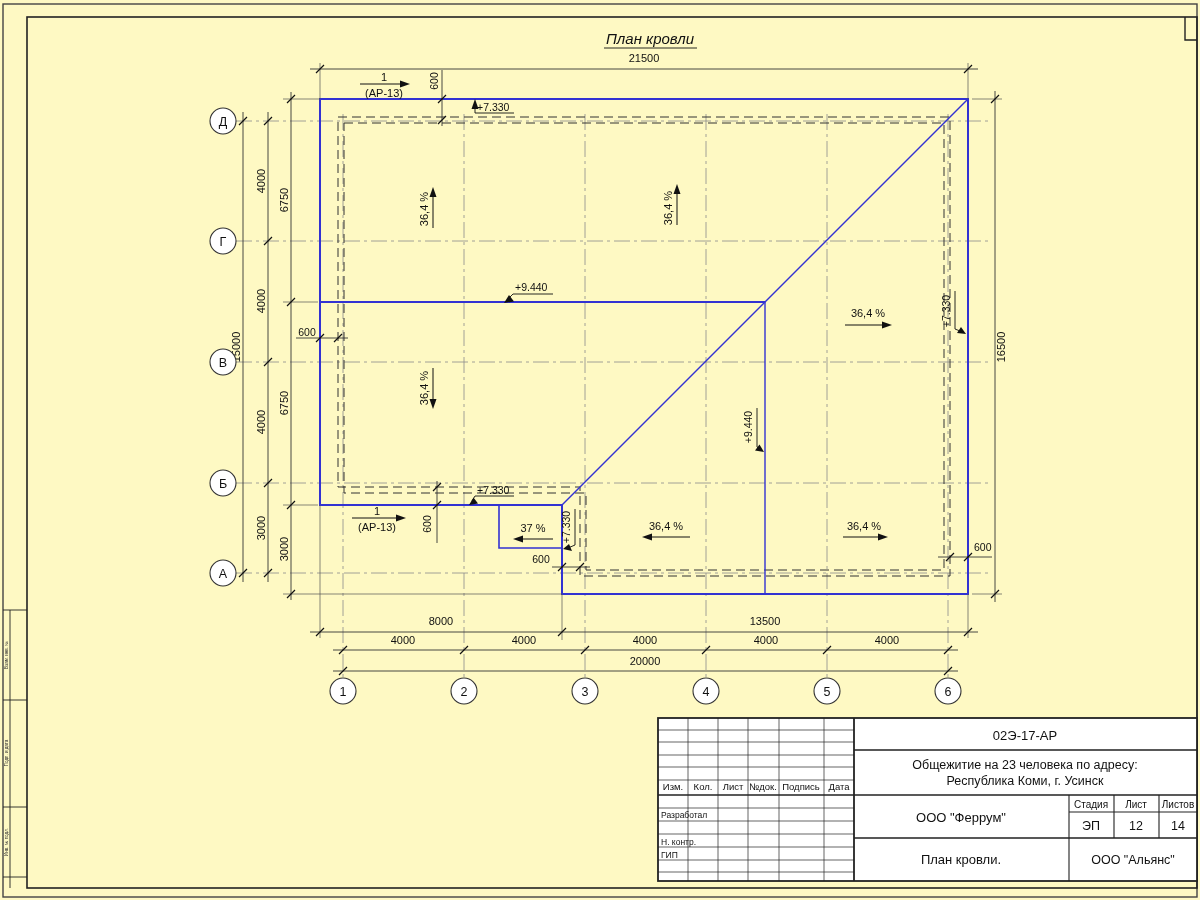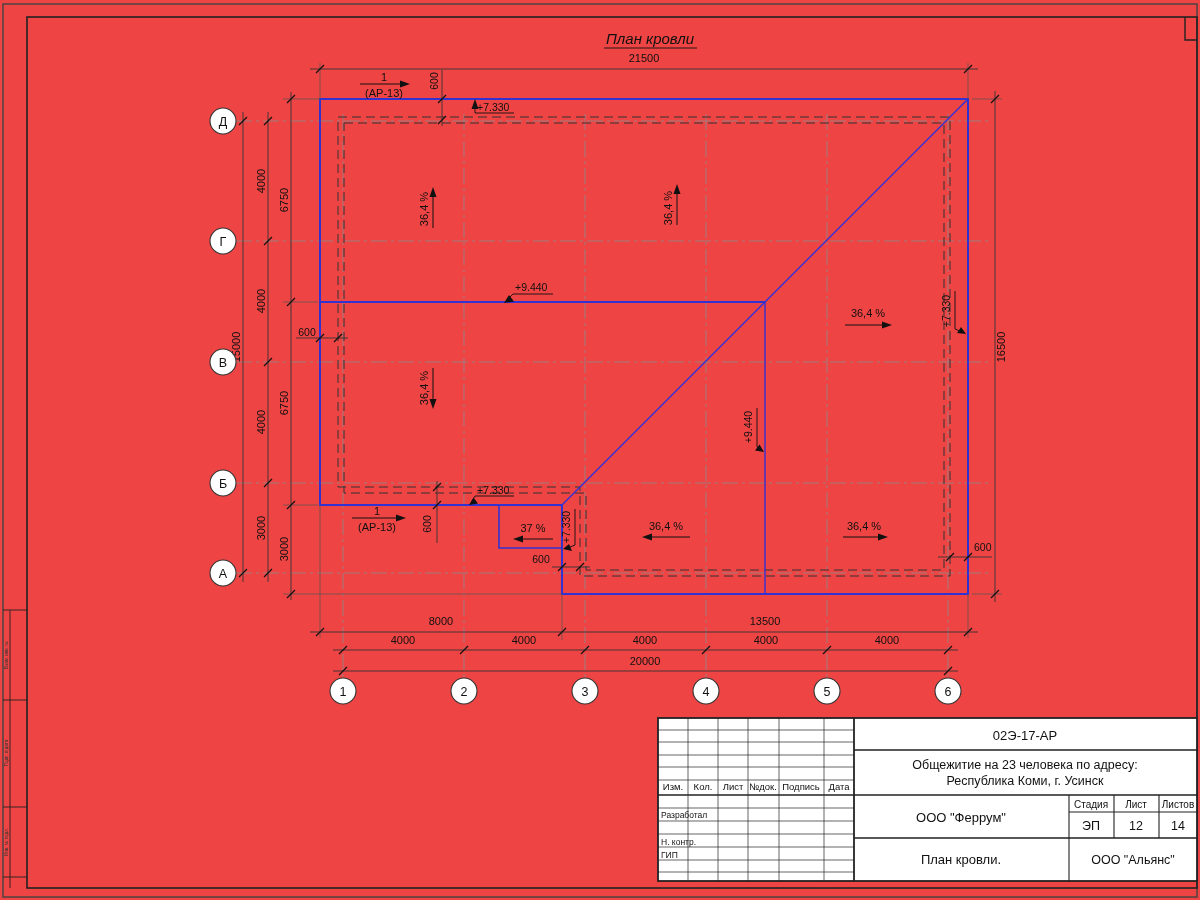--- a/index.html
+++ b/index.html
@@ -1,16 +1,16 @@
 <!DOCTYPE html>
 <html><head>
 <meta charset="utf-8">
 <style>
   html,body{margin:0;padding:0;background:#fff;}
-  #sheet{position:relative;width:1200px;height:900px;background:#ef4444;overflow:hidden;}
+  #sheet{position:relative;width:1200px;height:900px;background:#fef9c3;overflow:hidden;}
   svg text{font-family:"Liberation Sans","DejaVu Sans",sans-serif;fill:#111;}
   .dim{font-size:11px;}
   .dimS{font-size:10.5px;}
   .axis-lbl{font-size:12.5px;}
   .title{font-size:15px;font-style:italic;}
   .tb-big{font-size:13px;}
   .tb-mid{font-size:12.5px;}
   .tb-sm{font-size:9.5px;}
   .tb-row{font-size:8.5px;}
   .tb-h{font-size:10px;}

